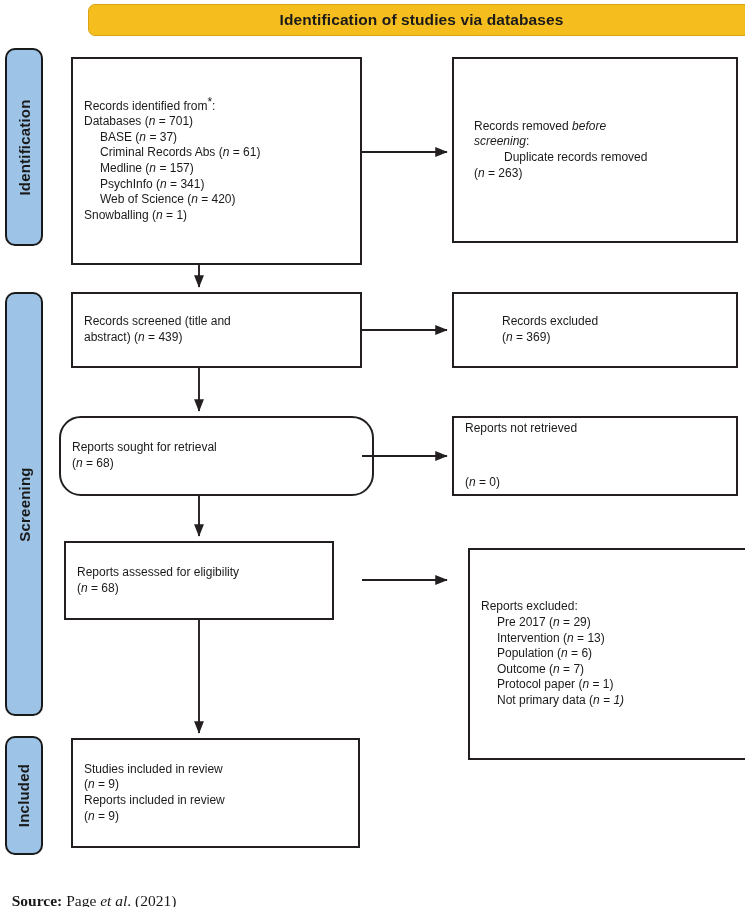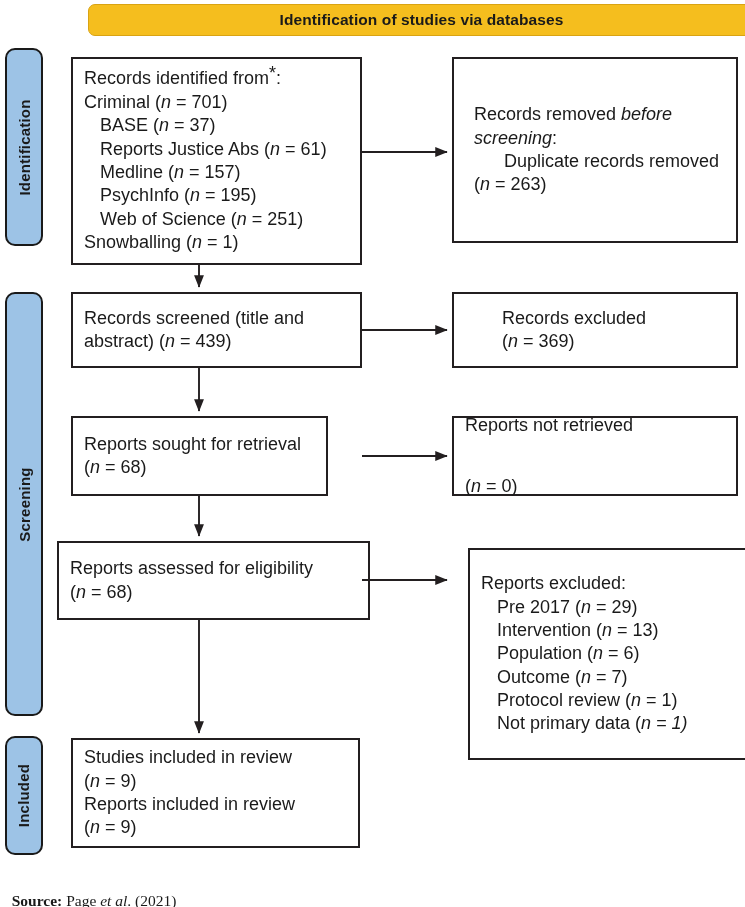--- a/index.html
+++ b/index.html
@@ -67,37 +67,37 @@
     position: absolute;
     background: #ffffff;
     border: 2.2px solid #231f20;
     box-sizing: border-box;
     display: flex;
     flex-direction: column;
     justify-content: center;
     padding: 0 11px;
   }
   .flow-box .line {
-    font-size: 18px;
+    font-size: 12px;
     line-height: 1.30;
     white-space: pre;
     color: #1a1a1a;
   }
   .flow-box .line.indent1 { padding-left: 16px; }
   .flow-box .line.indent2 { padding-left: 30px; }
   .flow-box em { font-style: italic; }
 
   
   #box-identified       { left: 71px;  top: 57px;  width: 291px; height: 208px; }
   #box-removed          { left: 452px; top: 57px;  width: 286px; height: 186px; padding-left: 20px; }
   #box-screened         { left: 71px;  top: 292px; width: 291px; height: 76px;  }
   #box-excluded         { left: 452px; top: 292px; width: 286px; height: 76px; padding-left: 48px;  }
-  #box-sought           { left: 71px;  top: 416px; width: 257px; height: 80px;  }
+  #box-sought           { left: 59px;  top: 416px; width: 315px; height: 80px; border-radius: 22px;  }
   #box-not-retrieved    { left: 452px; top: 416px; width: 286px; height: 80px; gap: 38px;  }
-  #box-assessed         { left: 57px;  top: 541px; width: 313px; height: 79px;  }
+  #box-assessed         { left: 64px;  top: 541px; width: 270px; height: 79px;  }
   #box-reports-excluded { left: 468px; top: 548px; width: 310px; height: 212px; }
   #box-included         { left: 71px;  top: 738px; width: 289px; height: 110px; }
 
   
   #connectors {
     position: absolute;
     left: 0; top: 0;
     width: 745px; height: 907px;
     pointer-events: none;
   }
@@ -133,26 +133,26 @@
 </div>
 <div class="stage-bar" id="stage-screening">
   <span class="stage-label">Screening</span>
 </div>
 <div class="stage-bar" id="stage-included">
   <span class="stage-label">Included</span>
 </div>
 
 <div class="flow-box" id="box-identified">
   <div class="line"><span>Records identified from</span><sup class="asterisk">*</sup><span>:</span></div>
-  <div class="line"><span>Criminal (</span><em>n</em><span> = 701)</span></div>
+  <div class="line"><span>Databases (</span><em>n</em><span> = 701)</span></div>
   <div class="line indent1"><span>BASE (</span><em>n</em><span> = 37)</span></div>
-  <div class="line indent1"><span>Reports Justice Abs (</span><em>n</em><span> = 61)</span></div>
+  <div class="line indent1"><span>Criminal Records Abs (</span><em>n</em><span> = 61)</span></div>
   <div class="line indent1"><span>Medline (</span><em>n</em><span> = 157)</span></div>
-  <div class="line indent1"><span>PsychInfo (</span><em>n</em><span> = 195)</span></div>
-  <div class="line indent1"><span>Web of Science (</span><em>n</em><span> = 251)</span></div>
+  <div class="line indent1"><span>PsychInfo (</span><em>n</em><span> = 341)</span></div>
+  <div class="line indent1"><span>Web of Science (</span><em>n</em><span> = 420)</span></div>
   <div class="line"><span>Snowballing (</span><em>n</em><span> = 1)</span></div>
 </div>
 
 <div class="flow-box" id="box-removed">
   <div class="line"><span>Records removed </span><em>before</em></div>
   <div class="line"><em>screening</em><span>:</span></div>
   <div class="line indent2">Duplicate records removed</div>
   <div class="line"><span>(</span><em>n</em><span> = 263)</span></div>
 </div>
 
@@ -180,21 +180,21 @@
   <div class="line">Reports assessed for eligibility</div>
   <div class="line"><span>(</span><em>n</em><span> = 68)</span></div>
 </div>
 
 <div class="flow-box" id="box-reports-excluded">
   <div class="line">Reports excluded:</div>
   <div class="line indent1"><span>Pre 2017 (</span><em>n</em><span> = 29)</span></div>
   <div class="line indent1"><span>Intervention (</span><em>n</em><span> = 13)</span></div>
   <div class="line indent1"><span>Population (</span><em>n</em><span> = 6)</span></div>
   <div class="line indent1"><span>Outcome (</span><em>n</em><span> = 7)</span></div>
-  <div class="line indent1"><span>Protocol review (</span><em>n</em><span> = 1)</span></div>
+  <div class="line indent1"><span>Protocol paper (</span><em>n</em><span> = 1)</span></div>
   <div class="line indent1"><span>Not primary data (</span><em>n</em><em> = 1)</em></div>
 </div>
 
 <div class="flow-box" id="box-included">
   <div class="line">Studies included in review</div>
   <div class="line"><span>(</span><em>n</em><span> = 9)</span></div>
   <div class="line">Reports included in review</div>
   <div class="line"><span>(</span><em>n</em><span> = 9)</span></div>
 </div>
 

